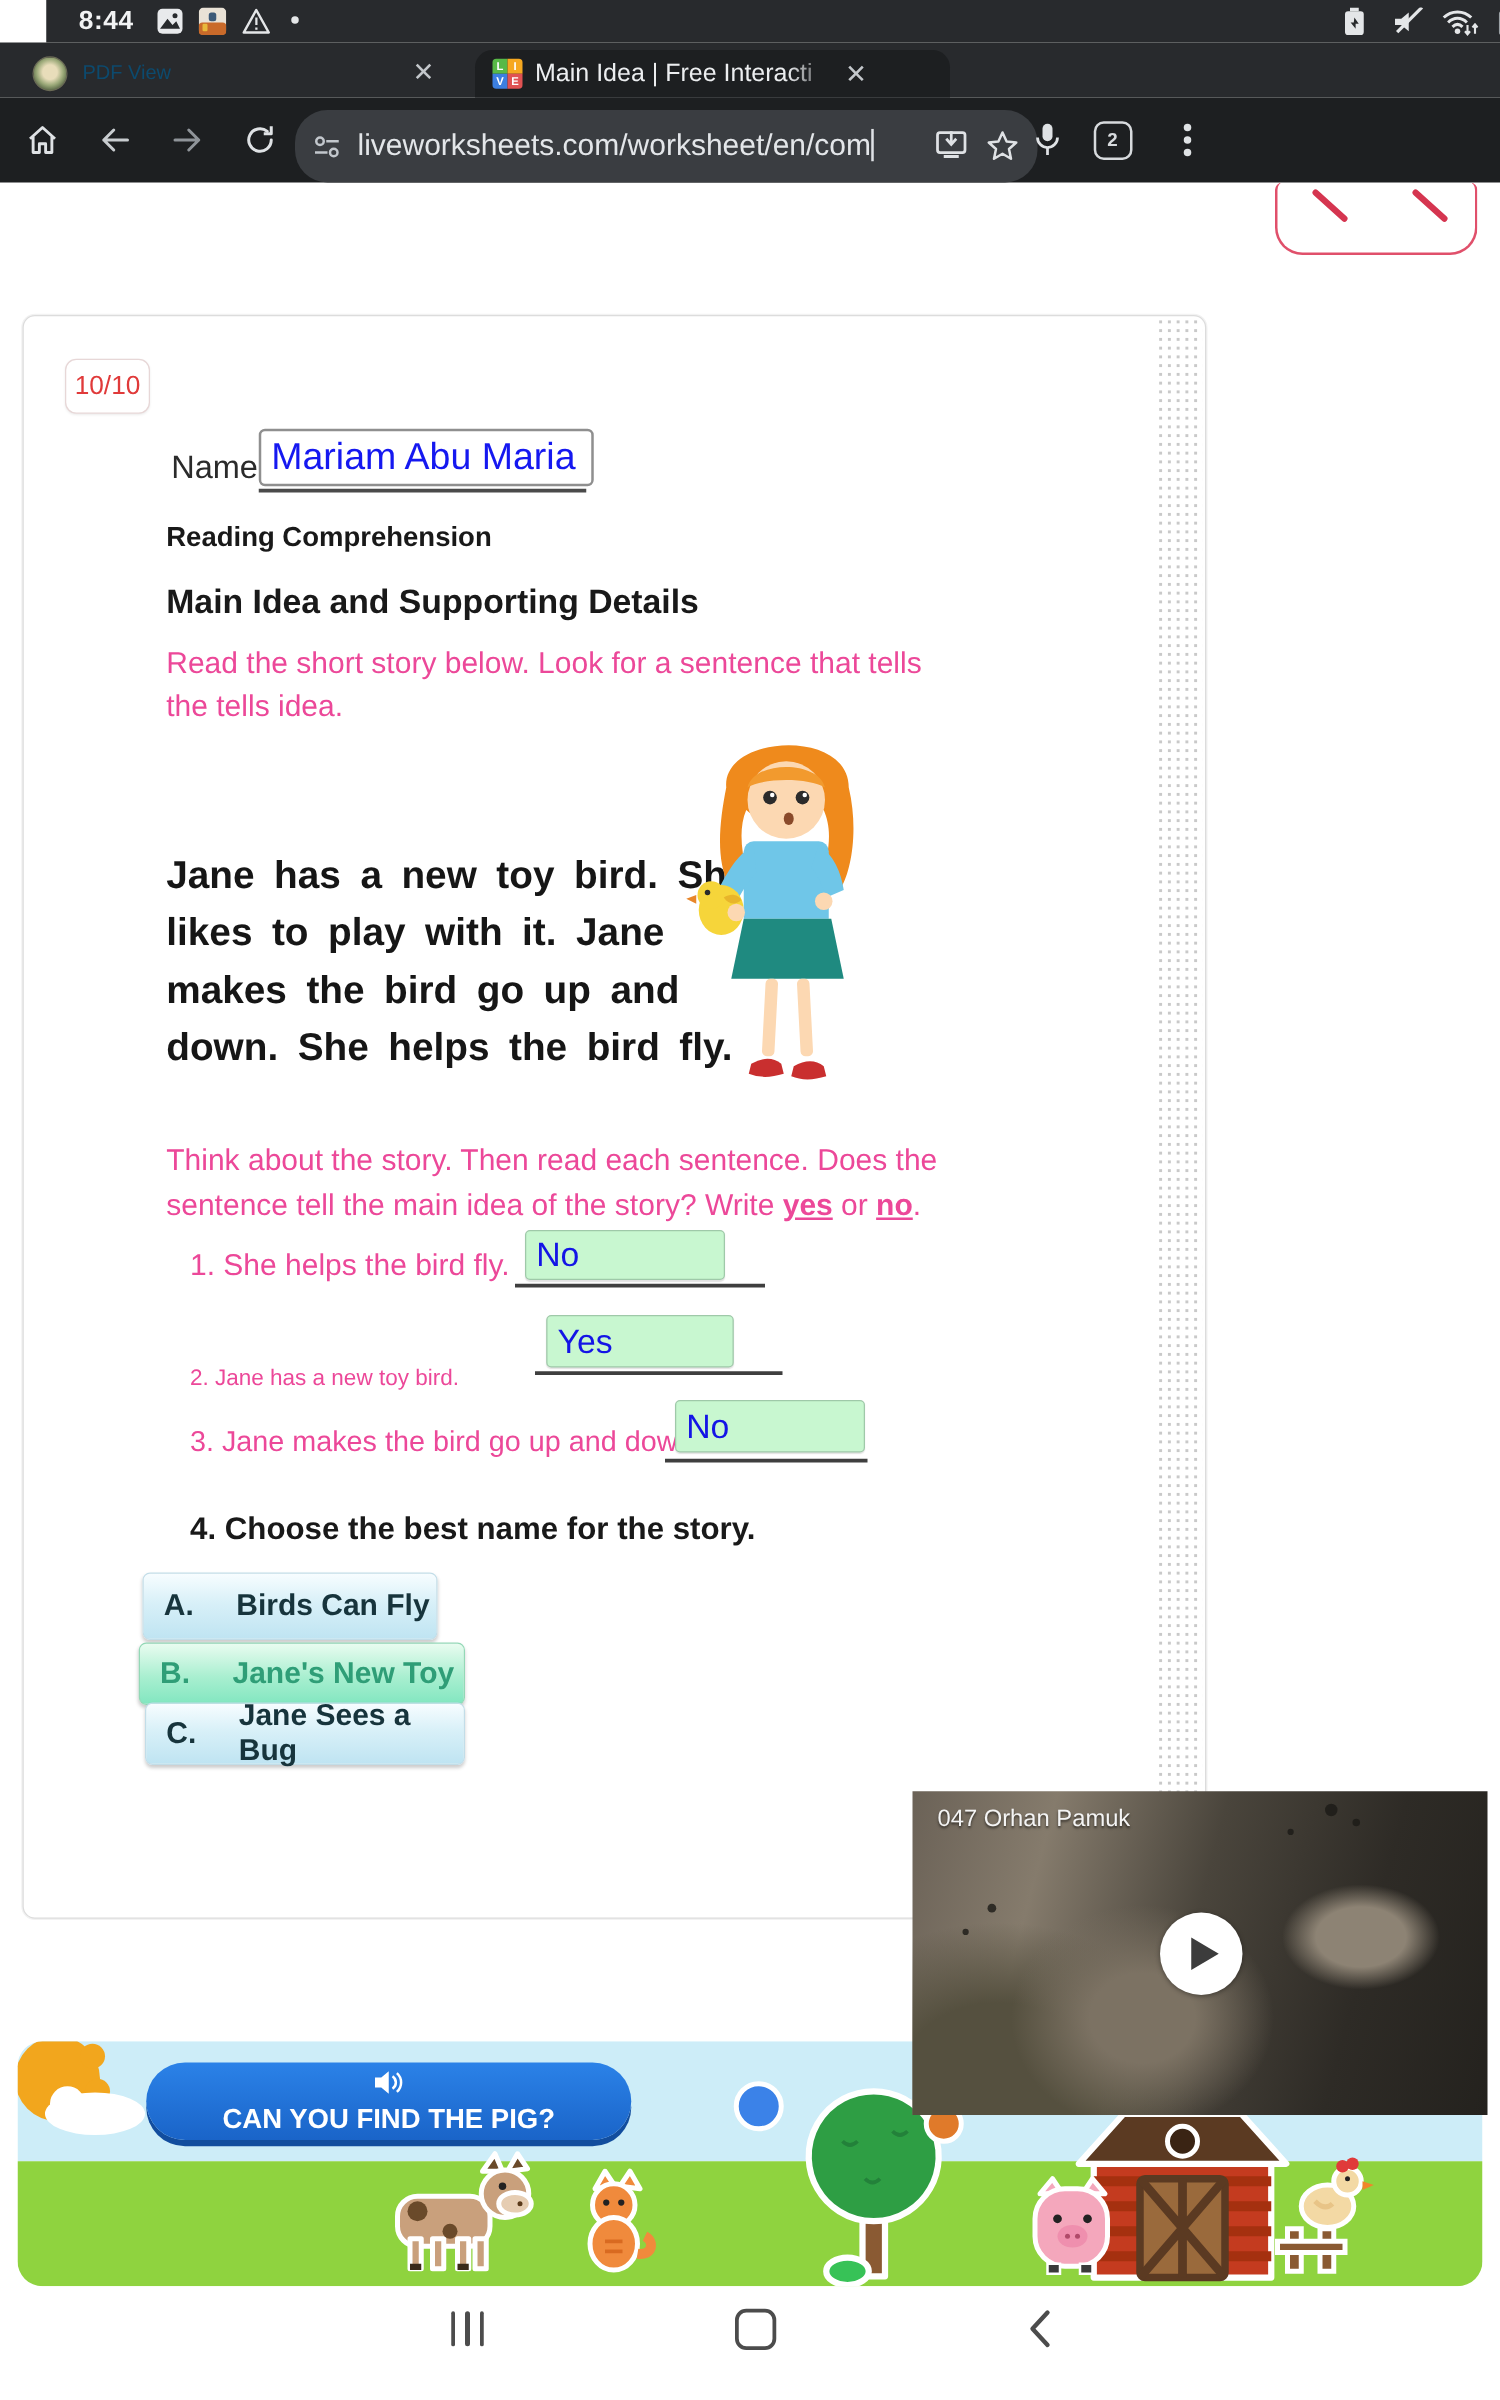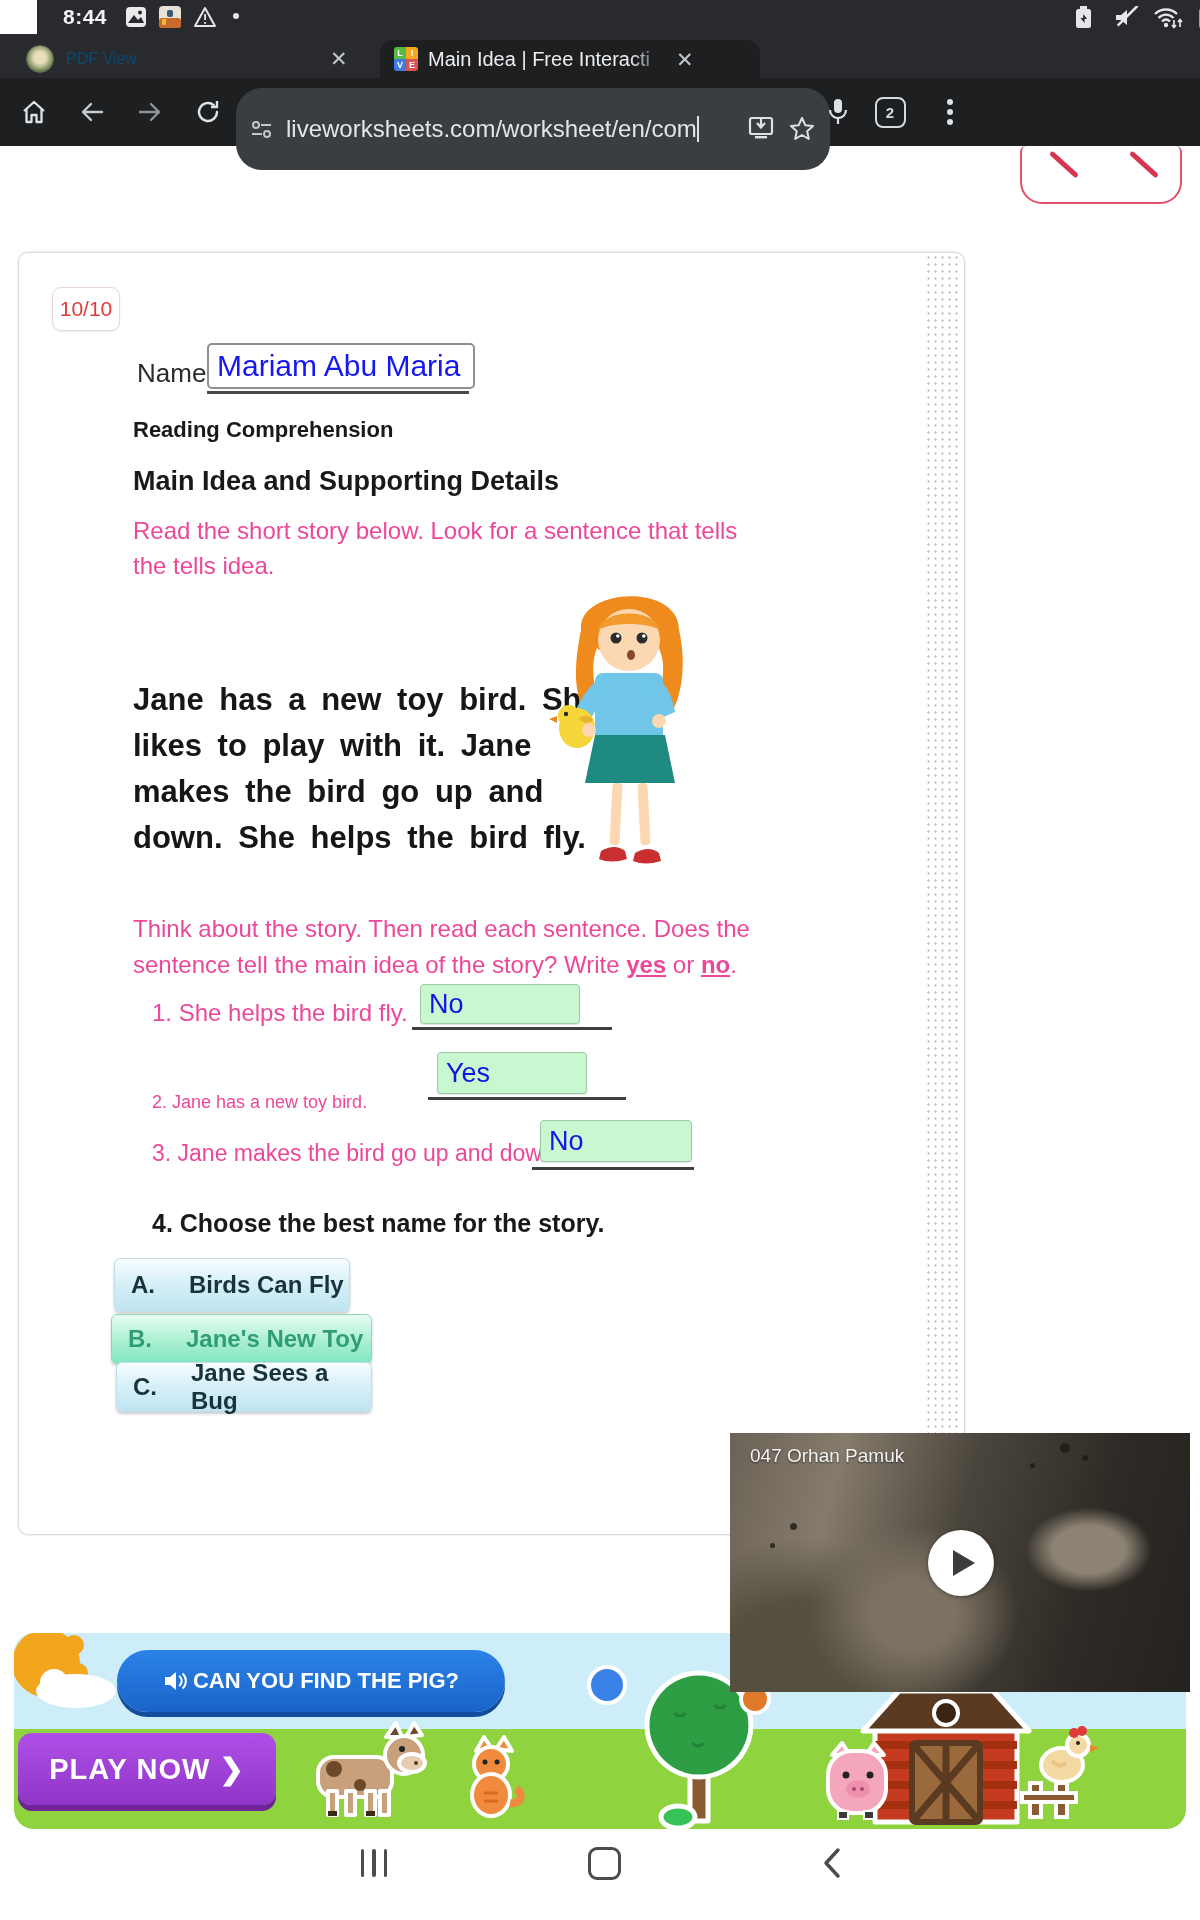--- a/index.html
+++ b/index.html
@@ -24,21 +24,21 @@
   .fl1{background:#58b947;border-radius:3px 0 0 0;}
   .fl2{background:#f6a820;border-radius:0 3px 0 0;}
   .fl3{background:#3c7fe0;border-radius:0 0 0 3px;}
   .fl4{background:#e05252;border-radius:0 0 3px 0;}
   .tab-active .ttl{color:#eceef0;font-size:20px;white-space:nowrap;overflow:hidden;width:238px;
      -webkit-mask-image:linear-gradient(90deg,#000 85%,transparent);mask-image:linear-gradient(90deg,#000 85%,transparent);}
   .newtab{left:752px;top:38px;color:#d7dadd;font-size:32px;font-weight:300;}
   .toolbar{left:0;top:78px;width:1200px;height:68px;background:#1d1f21;z-index:30;}
   .tb-btn{top:90px;width:44px;height:44px;display:flex;align-items:center;justify-content:center;}
   .urlpill{left:236px;top:88px;width:566px;height:50px;background:#3a3d41;border-radius:26px;
-     display:flex;align-items:center;padding:16px 14px;gap:12px;}
+     display:flex;align-items:center;padding:4px 14px;gap:12px;}
   .url{color:#e3e6e9;font-size:24px;white-space:nowrap;overflow:hidden;flex:1;}
   .caret{display:inline-block;width:2px;height:26px;background:#dfe2e6;vertical-align:-5px;}
   .tabcount{width:27px;height:27px;border:2.5px solid #d7dadd;border-radius:8px;color:#d7dadd;
      font-size:15px;font-weight:700;display:flex;align-items:center;justify-content:center;}
   
   .redctrl{left:1020px;top:146px;width:158px;height:56px;background:#fff;
      border:2px solid #e0506b;border-top:none;border-radius:6px 6px 22px 22px;z-index:5;}
   .redstroke{width:36px;height:5px;background:#d53550;border-radius:3px;transform:rotate(42deg);}
   
   .card{left:18px;top:252px;width:945px;height:1281px;background:#fff;border:1px solid #dcdcdc;
@@ -77,21 +77,21 @@
      display:flex;align-items:center;justify-content:center;box-shadow:0 1px 4px rgba(0,0,0,.4);}
   .play-tri{width:0;height:0;border-left:22px solid #3c3c3c;border-top:13px solid transparent;
      border-bottom:13px solid transparent;margin-left:6px;}
   .splat{position:absolute;border-radius:50%;background:#1c1a16;opacity:.8;}
   
   .banner{left:14px;top:1633px;width:1172px;height:196px;border-radius:20px;overflow:hidden;z-index:5;}
   .sky{position:absolute;left:0;top:0;width:100%;height:96px;background:#cdedf8;}
   .grass{position:absolute;left:0;top:96px;width:100%;height:100px;background:#8fd33f;}
   .pill{position:absolute;left:103px;top:17px;width:388px;height:62px;border-radius:32px;
      background:linear-gradient(180deg,#2b82e8 0%,#1a64c8 100%);box-shadow:0 5px 0 #124d9e;
-     display:flex;align-items:center;justify-content:center;gap:4px;color:#fff;font-size:22px;font-weight:700;}
+     display:flex;align-items:center;justify-content:center;gap:4px;color:#fff;font-size:22px;font-weight:700;flex-direction:column;}
   .cta{position:absolute;left:4px;top:100px;width:258px;height:72px;border-radius:14px;
      background:linear-gradient(180deg,#b04fe8 0%,#8f35c7 100%);box-shadow:0 6px 0 #6f2599;
      display:flex;align-items:center;justify-content:center;color:#fff;font-size:29px;font-weight:700;letter-spacing:1px;}
   
   .navbar{left:0;top:1829px;width:1200px;height:91px;background:#fff;}
   .nav-ic{top:1846px;width:44px;height:34px;display:flex;align-items:center;justify-content:center;gap:8px;}
   .bar{width:3.5px;height:28px;background:#4c4c4c;border-radius:2px;}
   .homesq{width:27px;height:27px;border:3.5px solid #4c4c4c;border-radius:9px;}
 </style>
 </head>
@@ -398,21 +398,20 @@
     <rect x="824" y="178" width="10" height="8" fill="#3a3a3a" stroke="#fff" stroke-width="2"></rect>
     <rect x="850" y="178" width="10" height="8" fill="#3a3a3a" stroke="#fff" stroke-width="2"></rect>
   </svg>
   <div class="pill">
     <svg width="26" height="24">
       <path d="M2 8 H7 L13 3 V21 L7 16 H2 Z" fill="#fff"></path>
       <path d="M16 7 a6 6 0 0 1 0 10 M19.5 4.5 a10 10 0 0 1 0 15" stroke="#fff" stroke-width="2" fill="none"></path>
     </svg>
     <span>CAN YOU FIND THE PIG?</span>
   </div>
-  <div class="cta">PLAY NOW ❯</div>
 </div>
 
 <div class="abs navbar"></div>
 <div class="abs nav-ic" style="left:352px">
   <div class="bar"></div>
   <div class="bar"></div>
   <div class="bar"></div>
 </div>
 <div class="abs nav-ic" style="left:582px">
   <div class="homesq"></div>

